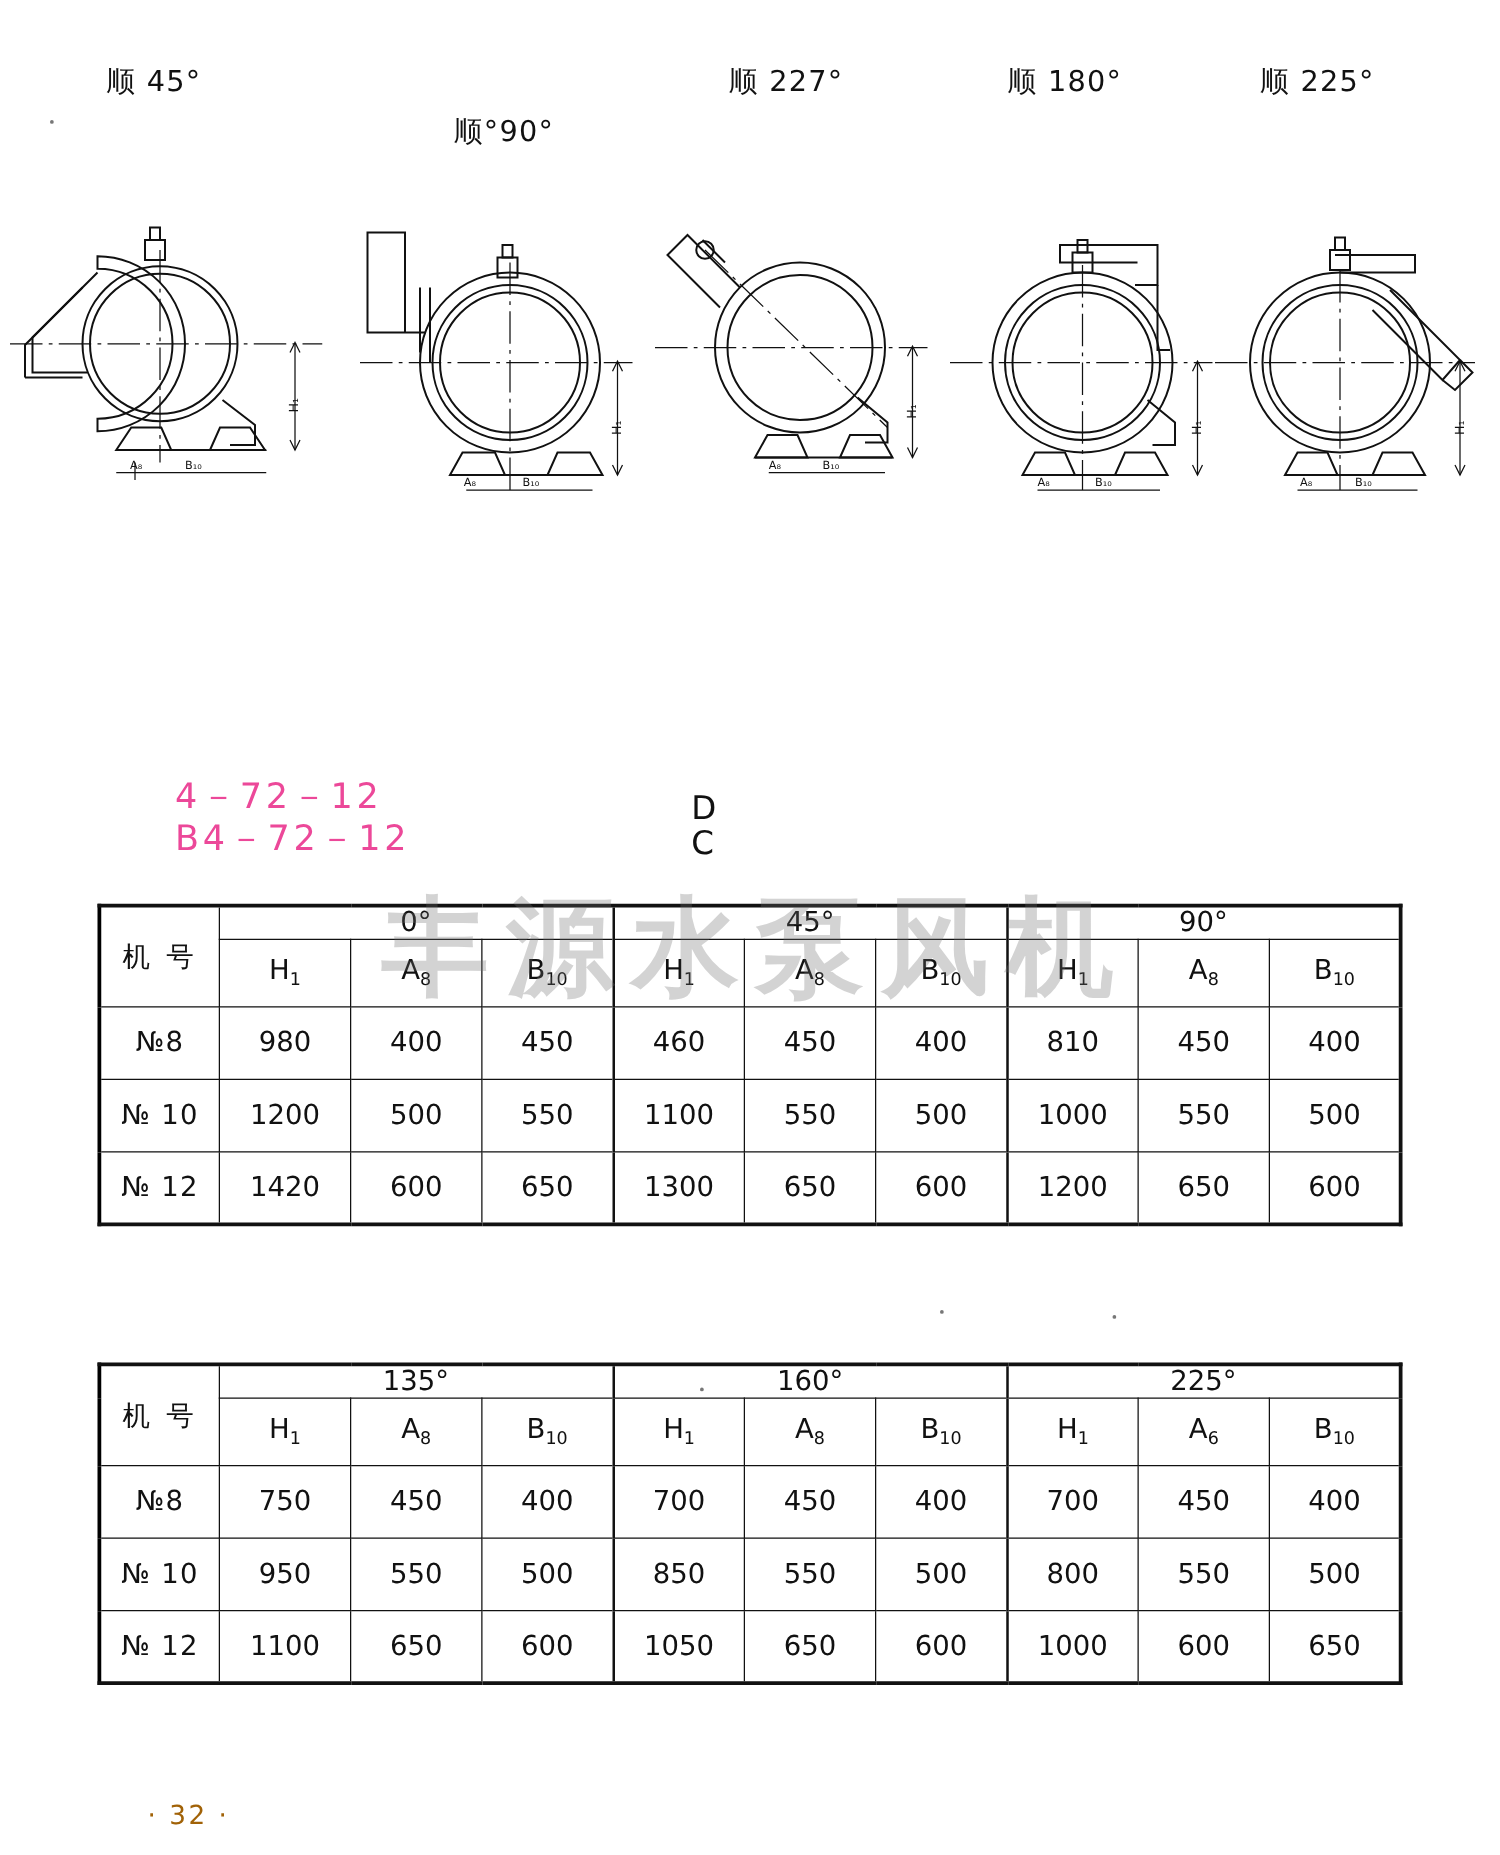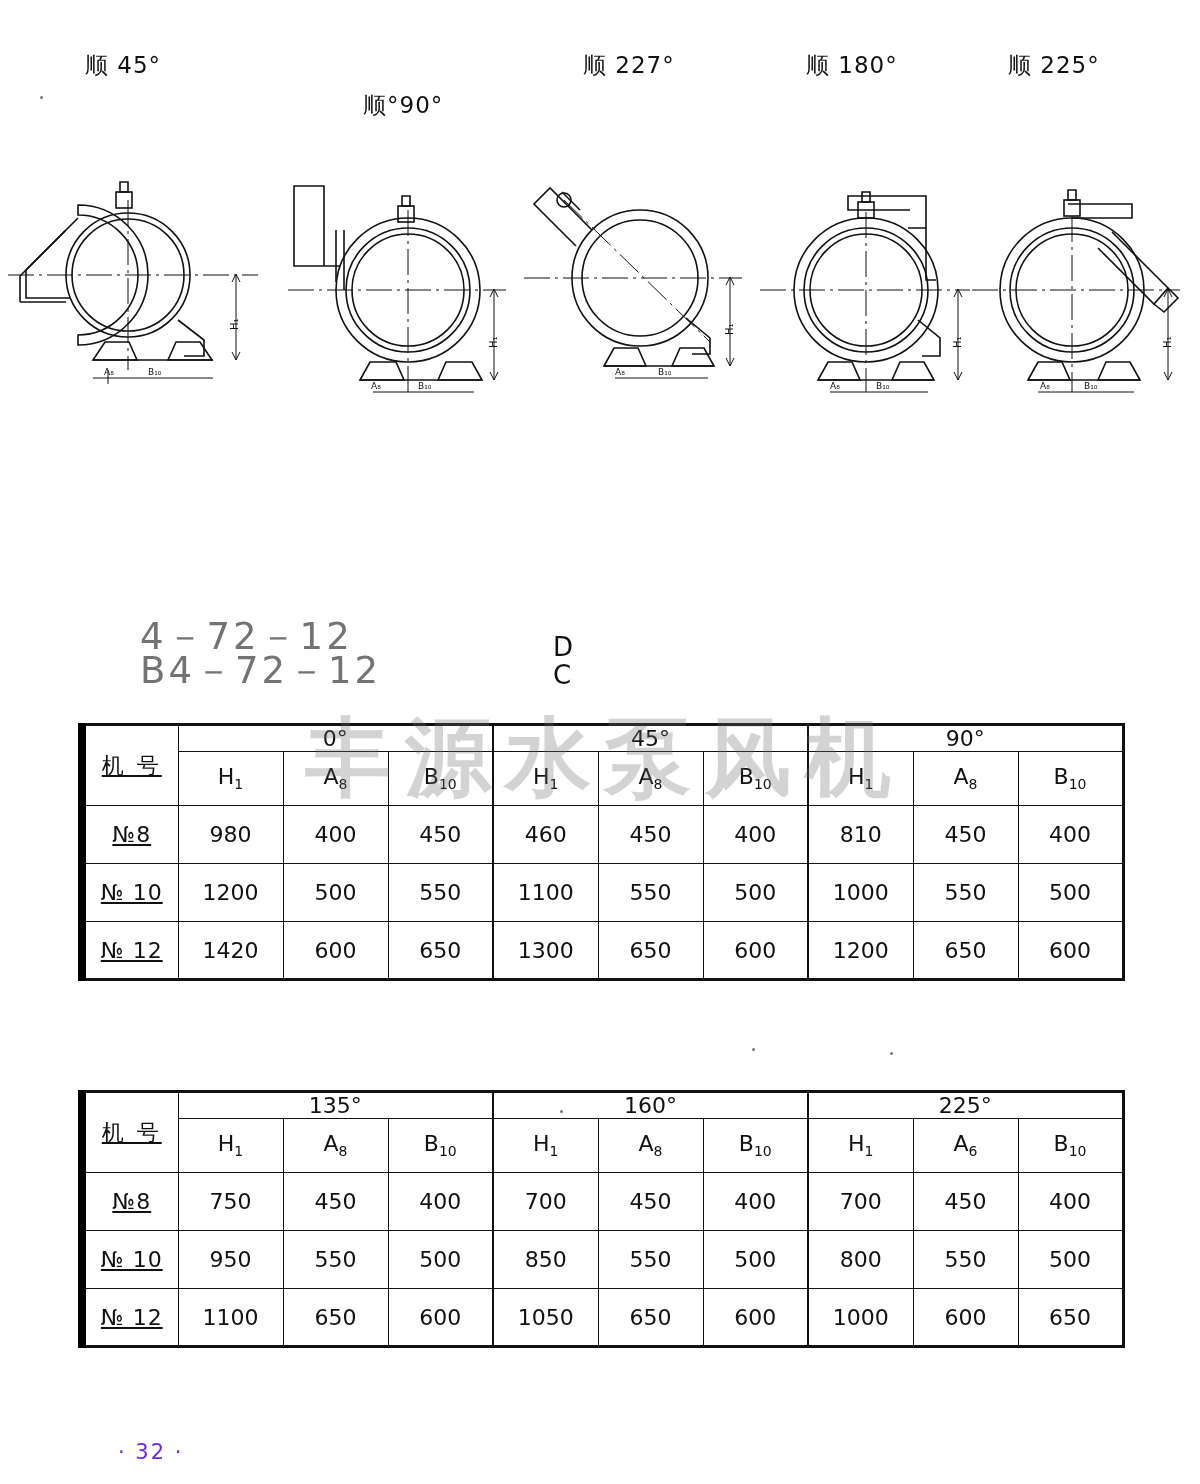--- a/index.html
+++ b/index.html
@@ -42,25 +42,25 @@
     position: absolute;
     left: 0;
     top: 620px;
     width: 1200px;
     height: 90px;
   }
   .model-codes {
     position: absolute;
     left: 140px;
     top: 0px;
-    font-size: 37px;
+    font-size: 28px;
     line-height: 34px;
     letter-spacing: 3px;
     font-family: "DejaVu Sans", sans-serif;
-    color: #737373;
+    color: #ec4899;
   }
   .title-main {
     position: absolute;
     left: 390px;
     top: 22px;
     font-size: 32px;
     letter-spacing: 1px;
     white-space: nowrap;
     font-family: "DejaVu Sans", sans-serif;
     color: #111;
@@ -103,41 +103,41 @@
     border: 1px solid #111;
     text-align: center;
     vertical-align: middle;
     font-size: 22px;
     font-weight: normal;
     font-family: "DejaVu Sans", sans-serif;
     color: #111;
     padding: 0;
     background: transparent;
   }
-  .dim-table .outer-left { border-left: 8px solid #000000; text-decoration: underline; }
+  .dim-table .outer-left { border-left: 3px solid #000000; }
   .dim-table .outer-right { border-right: 3px solid #111; }
   .dim-table .outer-top { border-top: 3px solid #111; }
   .dim-table .outer-bottom { border-bottom: 3px solid #111; }
   .grp-sep { border-left: 2px solid #111 !important; }
   .colhdr { font-size: 21px; }
   .sub { font-size: 14px; vertical-align: sub; }
   .rowhdr { font-size: 21px; letter-spacing: 1px; }
   .machine-col { letter-spacing: 3px; }
 
   #table1 { left: 78px; top: 723px; width: 1040px; }
   #table2 { left: 78px; top: 1090px; width: 1040px; }
 
   #page-number {
     position: absolute;
     left: 118px;
     top: 1440px;
     font-size: 21px;
     letter-spacing: 2px;
     font-family: "DejaVu Sans", sans-serif;
-    color: #6d28d9;
+    color: #a16207;
   }
 
   .spec-dots { position:absolute; width:3px; height:3px; background:#777; border-radius:50%; }
 </style>
 </head>
 <body>
 
 <div id="drawing-strip">
 
   <div class="fig-caption" style="left:85px; top:50px;">顺 45°</div>

